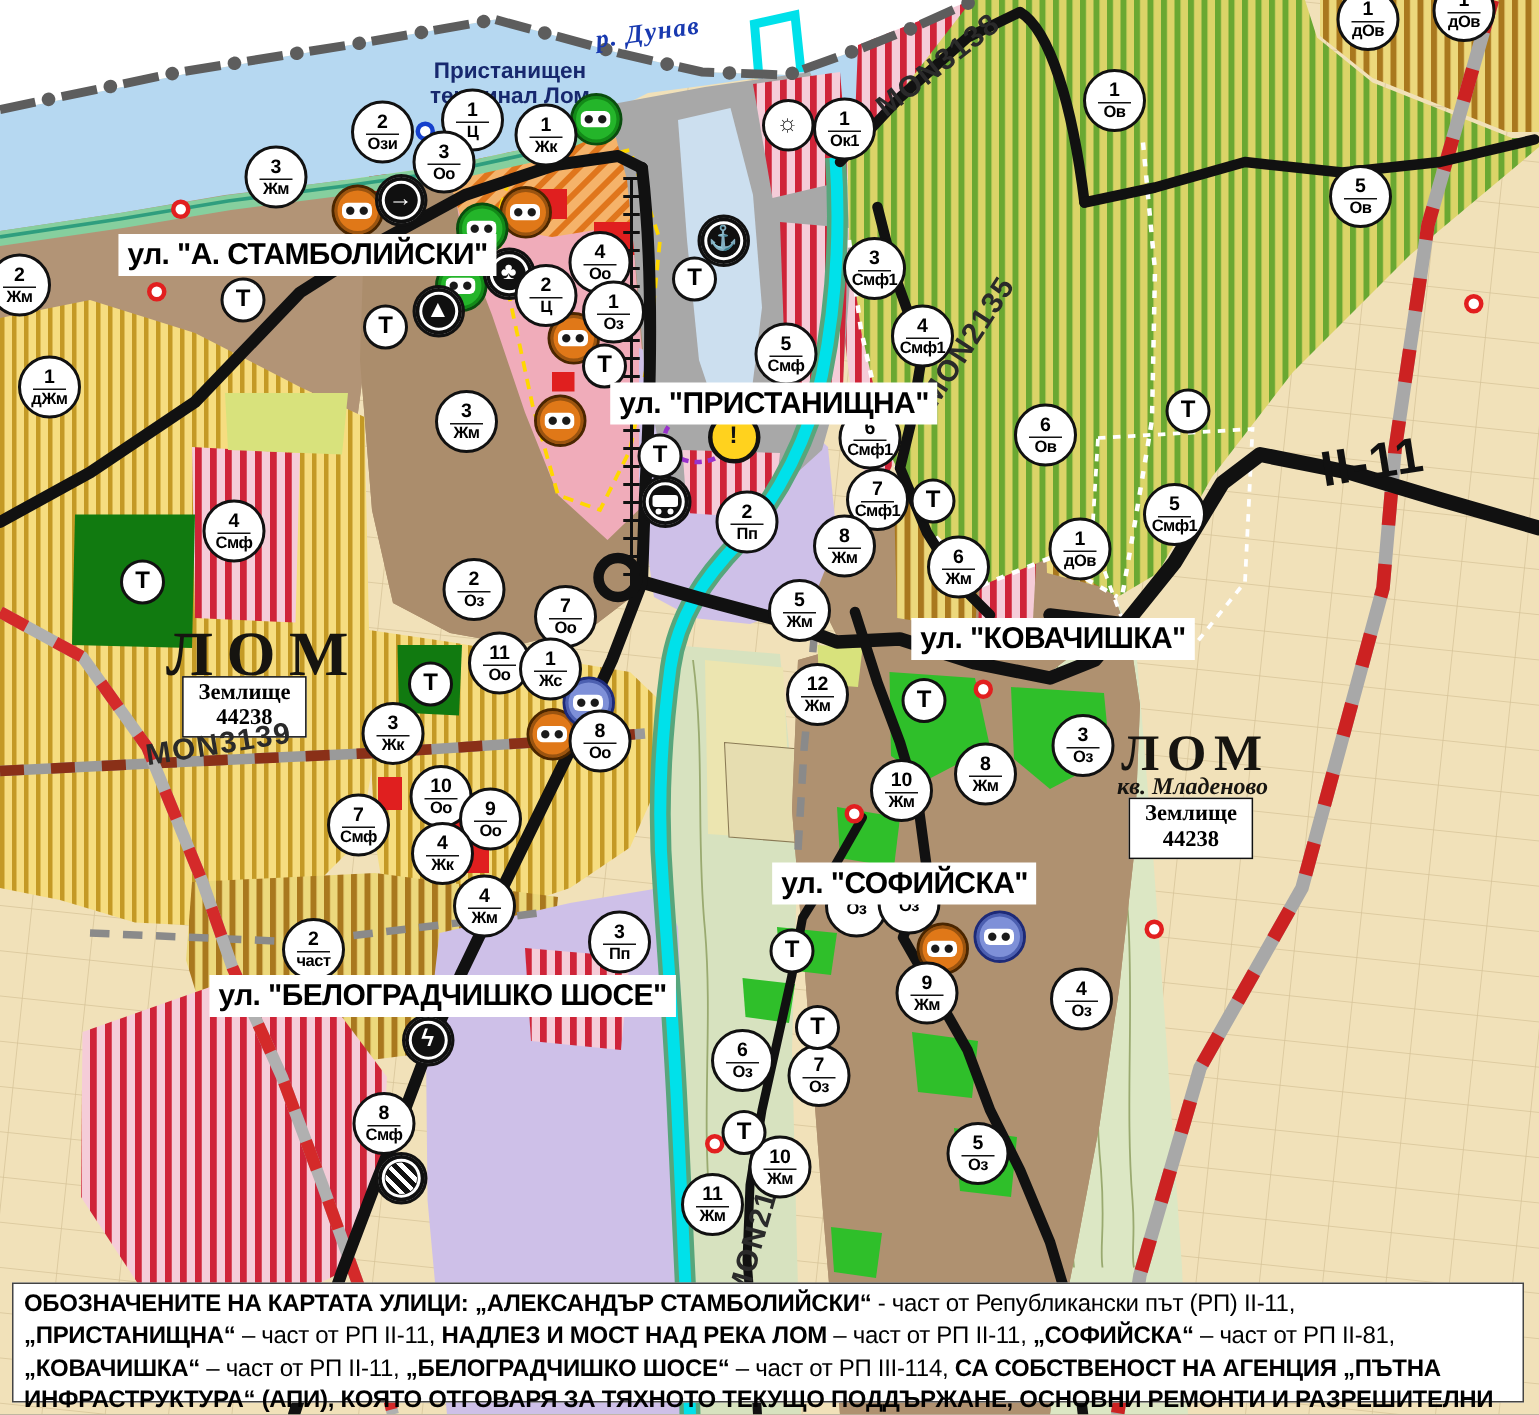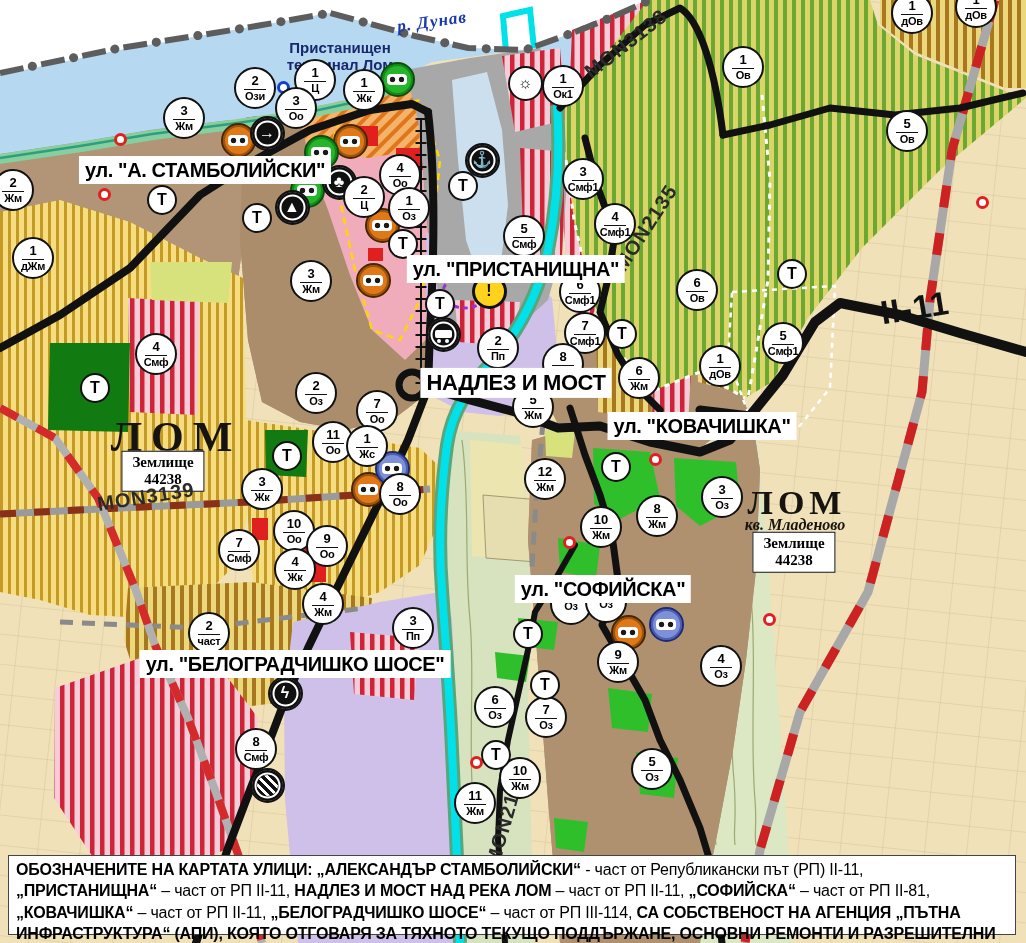--- a/index.html
+++ b/index.html
@@ -442,21 +442,21 @@
       <div class="mk" style="left: 563px; top: 364px;">
         <div class="mk-n">8</div>
         <div class="mk-l"></div>
         <div class="mk-c">Жм</div>
       </div>
       <div class="mk" style="left: 533px; top: 407px;">
         <div class="mk-n">5</div>
         <div class="mk-l"></div>
         <div class="mk-c">Жм</div>
       </div>
-      <div class="mk" style="left: 545px; top: 479px; align-items: center;">
+      <div class="mk" style="left: 545px; top: 463px; align-items: center;">
         <div class="mk-n">12</div>
         <div class="mk-l"></div>
         <div class="mk-c">Жм</div>
       </div>
       <div class="mk" style="left: 601px; top: 527px;">
         <div class="mk-n">10</div>
         <div class="mk-l"></div>
         <div class="mk-c">Жм</div>
       </div>
       <div class="mk" style="left: 657px; top: 516px;">
@@ -604,20 +604,19 @@
       <div class="mk t" style="left: 616px; top: 467px;">Т</div>
       <div class="mk t" style="left: 622px; top: 334px;">Т</div>
       <div class="mk t" style="left: 792px; top: 274px;">Т</div>
       <div class="mk t" style="left: 528px; top: 634px;">Т</div>
       <div class="mk t" style="left: 545px; top: 685px;">Т</div>
       <div class="mk t" style="left: 496px; top: 755px;">Т</div>
     </div>
   <div class="layer" id="layer-streets">
       <div class="sl" style="left: 205px; top: 170px; font-size: 20px;">ул. "А. СТАМБОЛИЙСКИ"</div>
       <div class="sl" style="left: 516px; top: 269px; font-size: 20px;">ул. "ПРИСТАНИЩНА"</div>
-      <div class="sl" style="left: 516px; top: 383px; font-size: 22px;">НАДЛЕЗ И МОСТ</div>
       <div class="sl" style="left: 702px; top: 426px; font-size: 20px;">ул. "КОВАЧИШКА"</div>
       <div class="sl" style="left: 603px; top: 589px; font-size: 20px;">ул. "СОФИЙСКА"</div>
       <div class="sl" style="left: 295px; top: 664px; font-size: 20px;">ул. "БЕЛОГРАДЧИШКО ШОСЕ"</div>
     </div>
 
   <div id="note"><span class="nb">ОБОЗНАЧЕНИТЕ НА КАРТАТА УЛИЦИ: „АЛЕКСАНДЪР СТАМБОЛИЙСКИ“</span><span class="nn"> - част от Републикански път (РП) II-11, </span><span class="nb">„ПРИСТАНИЩНА“</span><span class="nn"> – част от РП II-11, </span><span class="nb">НАДЛЕЗ И МОСТ НАД РЕКА ЛОМ</span><span class="nn"> – част от РП II-11, </span><span class="nb">„СОФИЙСКА“</span><span class="nn"> – част от РП II-81, </span><span class="nb">„КОВАЧИШКА“</span><span class="nn"> – част от РП II-11, </span><span class="nb">„БЕЛОГРАДЧИШКО ШОСЕ“</span><span class="nn"> – част от РП III-114, </span><span class="nb">СА СОБСТВЕНОСТ НА АГЕНЦИЯ „ПЪТНА ИНФРАСТРУКТУРА“ (АПИ), КОЯТО ОТГОВАРЯ ЗА ТЯХНОТО ТЕКУЩО ПОДДЪРЖАНЕ, ОСНОВНИ РЕМОНТИ И РАЗРЕШИТЕЛНИ РЕЖИМИ.</span></div>
 </div>
 
 </body></html>

